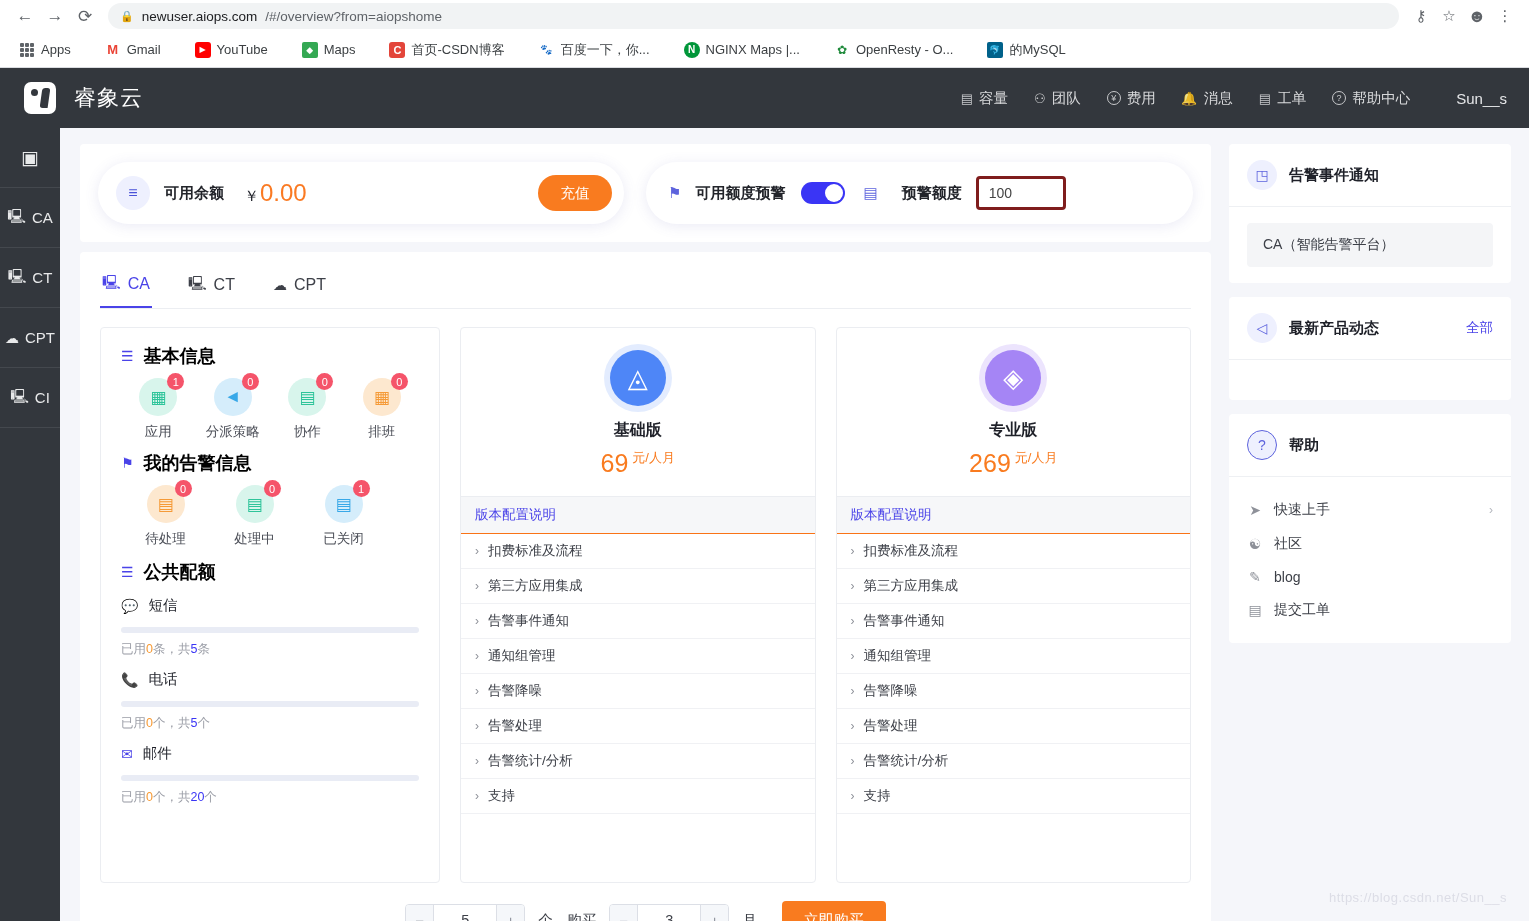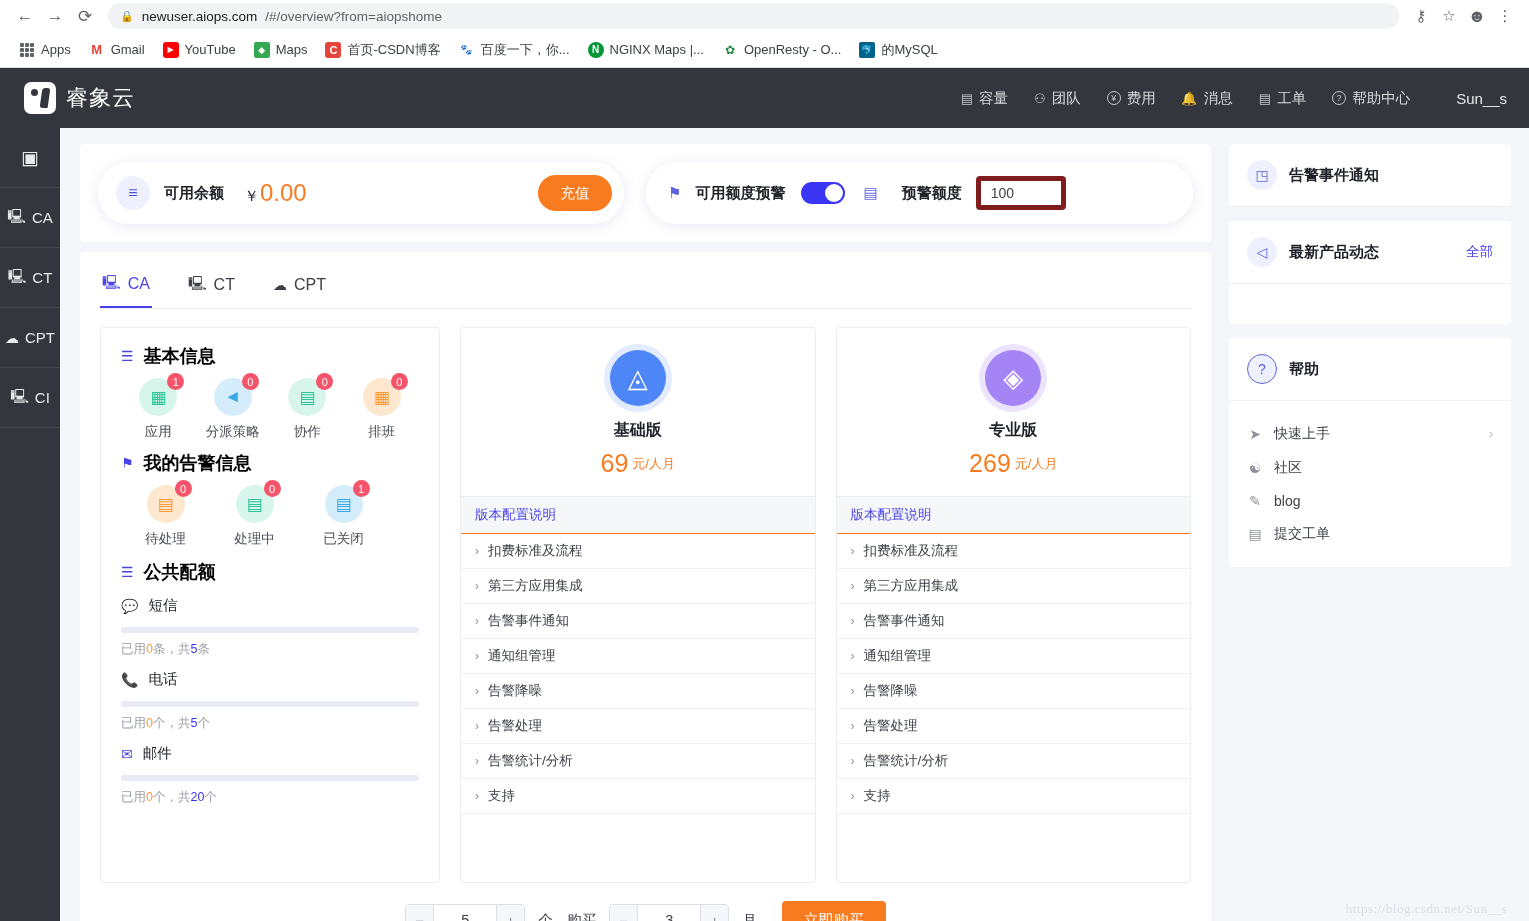--- a/index.html
+++ b/index.html
@@ -24,21 +24,21 @@
     display: flex; align-items: center; padding: 0 12px; margin: 0 8px;
     gap: 8px; font-size: 13.5px; color: #202124;
   }
   #omnibox .lock { font-size: 11px; color: #5f6368; }
   #omnibox .urlpath { color: #5f6368; }
   .tb-icon {
     width: 28px; height: 28px; display: flex; align-items: center;
     justify-content: center; color: #5f6368; font-size: 15px;
   }
   #bookmarks-bar {
-    height: 36px; display: flex; align-items: center; gap: 0;
+    height: 36px; display: flex; align-items: center; gap: 16px;
     padding: 0 10px; background: #fff; border-bottom: 1px solid #dadce0;
     font-size: 13px; color: #3c4043;
   }
   .bm {
     display: flex; align-items: center; gap: 6px; padding: 4px 9px;
     white-space: nowrap; border-radius: 4px;
   }
   .bm-ico {
     width: 16px; height: 16px; display: flex; align-items: center;
     justify-content: center; font-size: 11px; border-radius: 2px;
@@ -48,21 +48,21 @@
     width: 16px; height: 16px; display: grid; grid-template-columns: repeat(3,1fr);
     grid-template-rows: repeat(3,1fr); gap: 1px; padding: 1px;
   }
   .grid-dots i { background: #5f6368; border-radius: 1px; }
 
   
   #app-header {
     height: 60px; background: #33373d; display: flex; align-items: center;
     padding: 0 22px 0 24px; color: #d8d9db;
   }
-  #brand { display: flex; align-items: center; gap: 10px; }
+  #brand { display: flex; align-items: center; gap: 18px; }
   #brand-mark {
     width: 32px; height: 32px; background: #fff; border-radius: 7px;
     position: relative;
   }
   #brand-mark::before {
     content: ""; position: absolute; left: 7px; top: 7px; width: 7px; height: 7px;
     background: #33373d; border-radius: 50%;
   }
   #brand-mark::after {
     content: ""; position: absolute; left: 17px; top: 6px; width: 8px; height: 20px;
@@ -127,21 +127,21 @@
     width: 44px; height: 22px; border-radius: 11px; background: #3a35f5;
     margin-left: 16px; position: relative; flex: none;
   }
   #toggle::after {
     content: ""; position: absolute; right: 2px; top: 2px; width: 18px;
     height: 18px; border-radius: 50%; background: #fff;
   }
   .mini-ico { margin-left: 18px; color: #5d63dd; font-size: 15px; }
   #warn-label { font-size: 15px; font-weight: bold; color: #22242a; margin-left: 24px; }
   #warn-input {
-    margin-left: 14px; width: 90px; height: 34px; border: 5px solid #7f1d1d;
+    margin-left: 14px; width: 90px; height: 34px; border: 3px solid #7f1d1d;
     border-radius: 4px; padding: 0 10px; font-size: 14px; color: #444;
     font-family: inherit; background: #fff;
   }
 
   
   #panel {
     background: #fff; border-radius: 4px; margin-top: 10px; flex: 1;
     padding: 14px 20px 0 20px; display: flex; flex-direction: column;
     overflow: hidden;
   }
@@ -195,21 +195,21 @@
     padding: 22px 0 18px 0; display: flex; flex-direction: column;
     align-items: center; border-bottom: 1px solid #ebedf1;
   }
   .plan-logo {
     width: 56px; height: 56px; border-radius: 50%; display: flex;
     align-items: center; justify-content: center; color: #fff; font-size: 26px;
   }
   .plan-logo.basic { background: #4e86f7; box-shadow: 0 0 0 6px #e3ecfe; }
   .plan-logo.pro { background: #a585f5; box-shadow: 0 0 0 6px #ece4fd; }
   .plan-name { margin-top: 14px; font-size: 16px; font-weight: bold; color: #1f2129; }
-  .plan-price { margin-top: 8px; color: #f97b1f; display: flex; align-items: center; }
+  .plan-price { margin-top: 8px; color: #f97b1f; display: flex; align-items: flex-start; }
   .plan-price .num { font-size: 25px; }
   .plan-price .unit { font-size: 13px; margin-left: 4px; }
   .plan-sub {
     background: #f6f7f9; color: #4a43e8; font-size: 13.5px;
     padding: 9px 14px; border-bottom: 1px solid #f97316;
   }
   .feat {
     display: flex; align-items: center; gap: 9px; padding: 8px 14px;
     font-size: 13.5px; color: #3d4048; border-bottom: 1px solid #f0f1f4;
   }
@@ -256,22 +256,22 @@
   }
   #news-body { height: 40px; }
   .help-item {
     display: flex; align-items: center; gap: 11px; padding: 8px 0;
     font-size: 14px; color: #3d4048;
   }
   .help-item .hi-ico { color: #8e9199; font-size: 14px; width: 16px; text-align: center; }
   .help-item .hi-chev { margin-left: auto; color: #b4b7be; font-size: 12px; }
 
   #watermark {
-    position: absolute; right: 22px; bottom: 4px; font-size: 13px;
-    color: #dcdde6; letter-spacing: .5px; font-family: Liberation Serif, serif;
+    position: absolute; right: 22px; bottom: 16px; font-size: 13px;
+    color: #dcdde6; letter-spacing: .5px;
   }
 </style>
 </head>
 <body>
 
 <div id="browser-chrome">
   <div id="browser-toolbar">
     <div class="nav-btn">←</div>
     <div class="nav-btn">→</div>
     <div class="nav-btn">⟳</div>
@@ -639,20 +639,23 @@
       </div>
     </div>
 
     <div id="right-col">
 
       <div class="rpanel">
         <div class="rp-head">
           <span class="rp-ico">◳</span>
           <span class="rp-title">告警事件通知</span>
         </div>
+        <div class="rp-body">
+          <div id="recent-product">CA（智能告警平台）</div>
+        </div>
       </div>
 
       <div class="rpanel">
         <div class="rp-head">
           <span class="rp-ico">◁</span>
           <span class="rp-title">最新产品动态</span>
           <span class="rp-more">全部</span>
         </div>
         <div class="rp-body" id="news-body"></div>
       </div>

